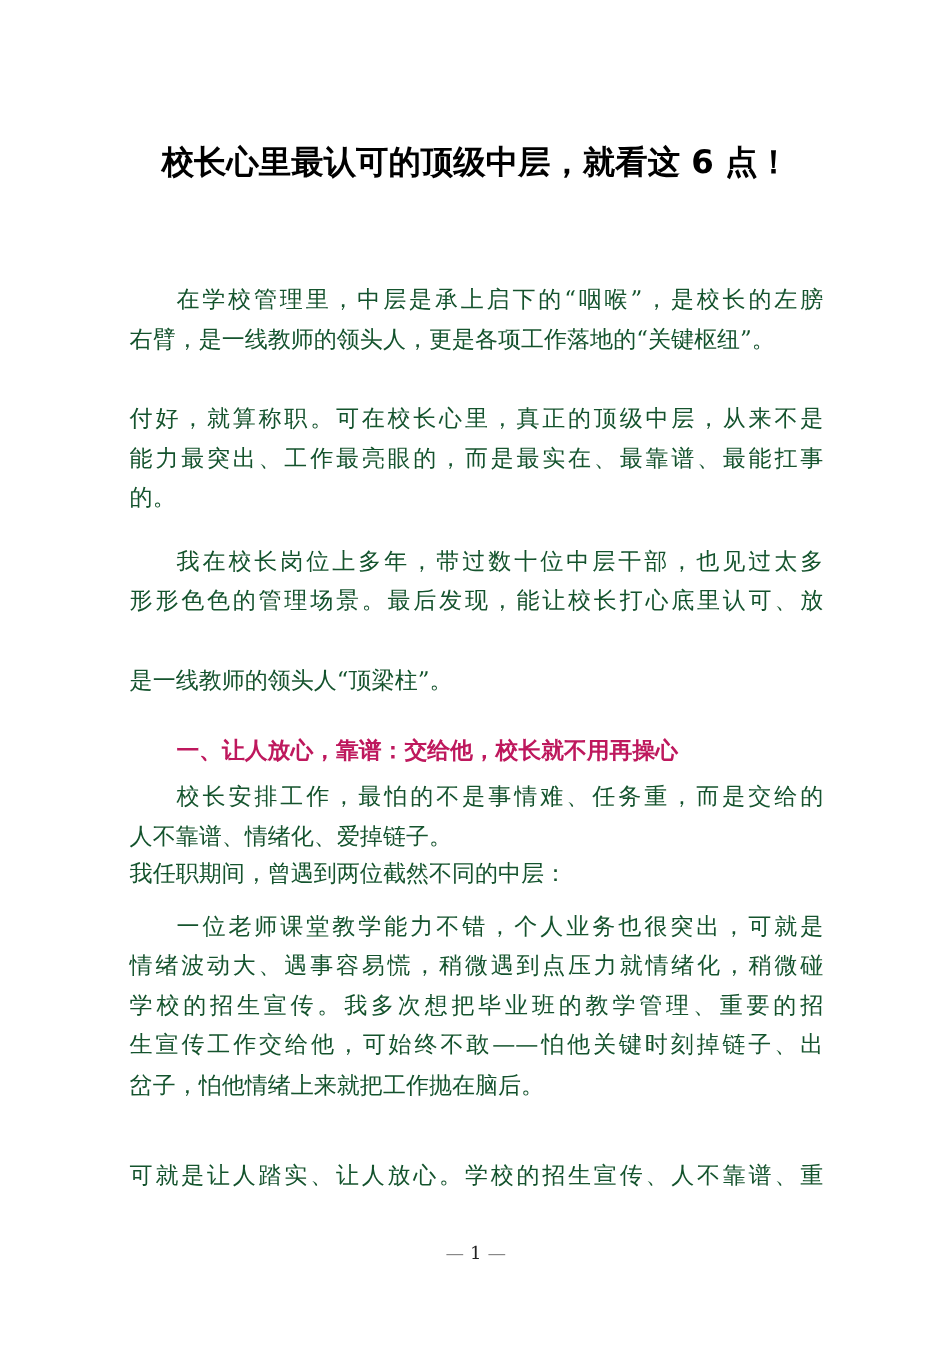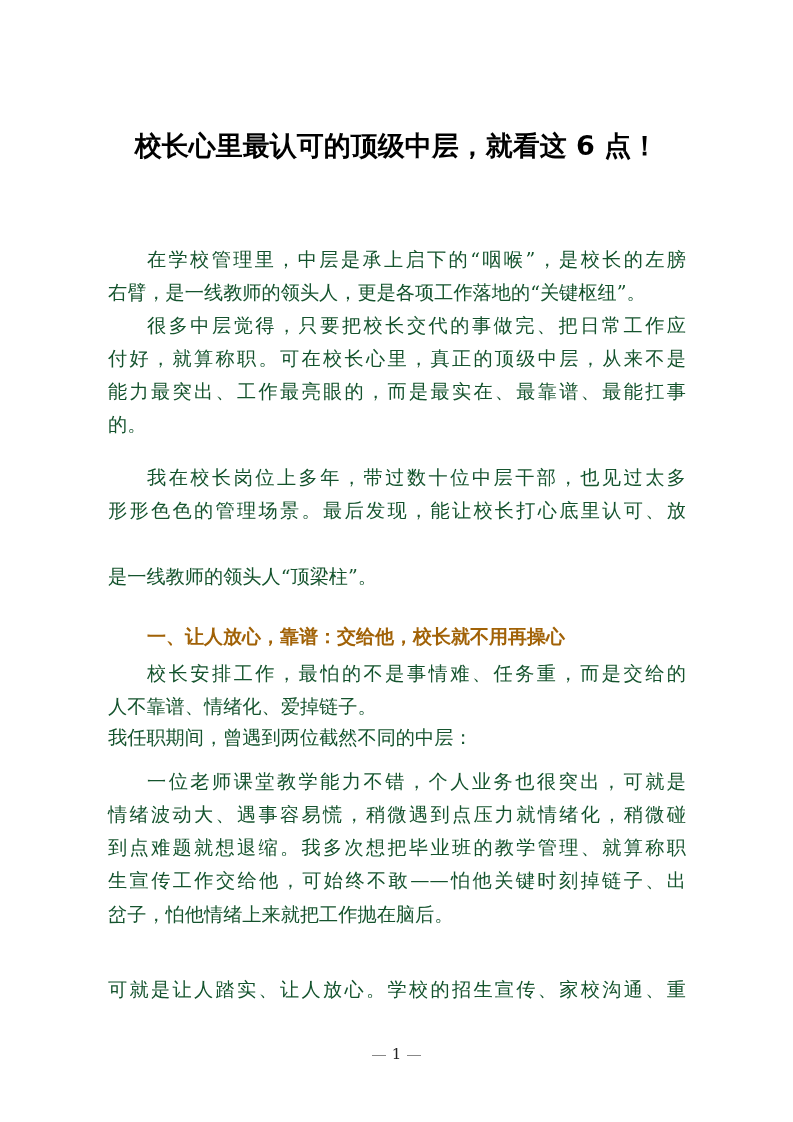--- a/index.html
+++ b/index.html
@@ -1,61 +1,60 @@
 <!DOCTYPE html>
 <html><head>
 <meta charset="utf-8">
 <style>
   html, body { margin: 0; padding: 0; background: #ffffff; }
   body { width: 793px; height: 1122px; position: relative; overflow: hidden;
          font-family: "DejaVu Serif", "Liberation Serif", serif; color: #111; }
-  .page { position: absolute; left: 0; top: 10px; width: 793px; height: 870px; }
+  .page { position: absolute; left: 0; top: 0; width: 793px; height: 870px; }
   .title { position: absolute; left: 100px; width: 593px; text-align: center;
            font-family: "DejaVu Sans", "Liberation Sans", sans-serif; font-weight: bold;
            font-size: 27px; letter-spacing: 0px; line-height: 40px; color: #000; }
   .t1 { top: 116px; }
   .t2 { top: 158px; }
   .line { position: absolute; left: 108px; width: 578px; font-size: 19.2px; line-height: 24px;
           white-space: nowrap; color: #14532d; text-align: justify; text-align-last: justify; }
   .line.last { text-align-last: left; }
   .line.indent { left: 147px; width: 539px; }
   .heading { position: absolute; left: 147px; font-family: "DejaVu Sans", "Liberation Sans", sans-serif;
-             font-weight: bold; font-size: 19px; line-height: 24px; white-space: nowrap; color: #a16207; }
+             font-weight: bold; font-size: 19px; line-height: 24px; white-space: nowrap; color: #be185d; }
   .pagenum { position: absolute; top: 1035px; left: 0; width: 793px; text-align: center;
              font-size: 15px; color: #222; }
   .dash { display: inline-block; width: 14px; height: 1px; background: #888; vertical-align: middle; margin: 0 6px; }
 </style>
 </head>
 <body>
 
 <div class="page">
   <div class="title t1">校长心里最认可的顶级中层，就看这 6 点！</div>
 
   <div class="line indent" style="top:238px">在学校管理里，中层是承上启下的“咽喉”，是校长的左膀</div>
   <div class="line last" style="top:271px">右臂，是一线教师的领头人，更是各项工作落地的“关键枢纽”。</div>
 
-  <div class="line indent" style="top:304px">很多中层觉得，只要把校长交代的事做完、把日常工作应</div>
   <div class="line" style="top:337px">付好，就算称职。可在校长心里，真正的顶级中层，从来不是</div>
   <div class="line" style="top:370px">能力最突出、工作最亮眼的，而是最实在、最靠谱、最能扛事</div>
   <div class="line last" style="top:403px">的。</div>
 
   <div class="line indent" style="top:456px">我在校长岗位上多年，带过数十位中层干部，也见过太多</div>
   <div class="line" style="top:489px">形形色色的管理场景。最后发现，能让校长打心底里认可、放</div>
   <div class="line last" style="top:555px">是一线教师的领头人“顶梁柱”。</div>
 
   <div class="heading" style="top:614px">一、让人放心，靠谱：交给他，校长就不用再操心</div>
 
   <div class="line indent" style="top:652px">校长安排工作，最怕的不是事情难、任务重，而是交给的</div>
   <div class="line last" style="top:685px">人不靠谱、情绪化、爱掉链子。</div>
   <div class="line indent" style="top:760px">一位老师课堂教学能力不错，个人业务也很突出，可就是</div>
 
   <div class="line last" style="top:716px">我任职期间，曾遇到两位截然不同的中层：</div>
   <div class="line" style="top:793px">情绪波动大、遇事容易慌，稍微遇到点压力就情绪化，稍微碰</div>
-  <div class="line" style="top:826px">到点难题就想退缩。我多次想把毕业班的教学管理、就算称职</div>
+  <div class="line" style="top:826px">学校的招生宣传。我多次想把毕业班的教学管理、重要的招</div>
   <div class="line last" style="top:893px">岔子，怕他情绪上来就把工作抛在脑后。</div>
   <div class="line" style="top:859px">生宣传工作交给他，可始终不敢——怕他关键时刻掉链子、出</div>
 
-  <div class="line" style="top:968px">可就是让人踏实、让人放心。学校的招生宣传、家校沟通、重</div>
+  <div class="line" style="top:968px">可就是让人踏实、让人放心。学校的招生宣传、人不靠谱、重</div>
 
   <div class="pagenum">
     <span class="dash"></span><span>1</span><span class="dash"></span>
   </div>
 </div>
 
 </body></html>

